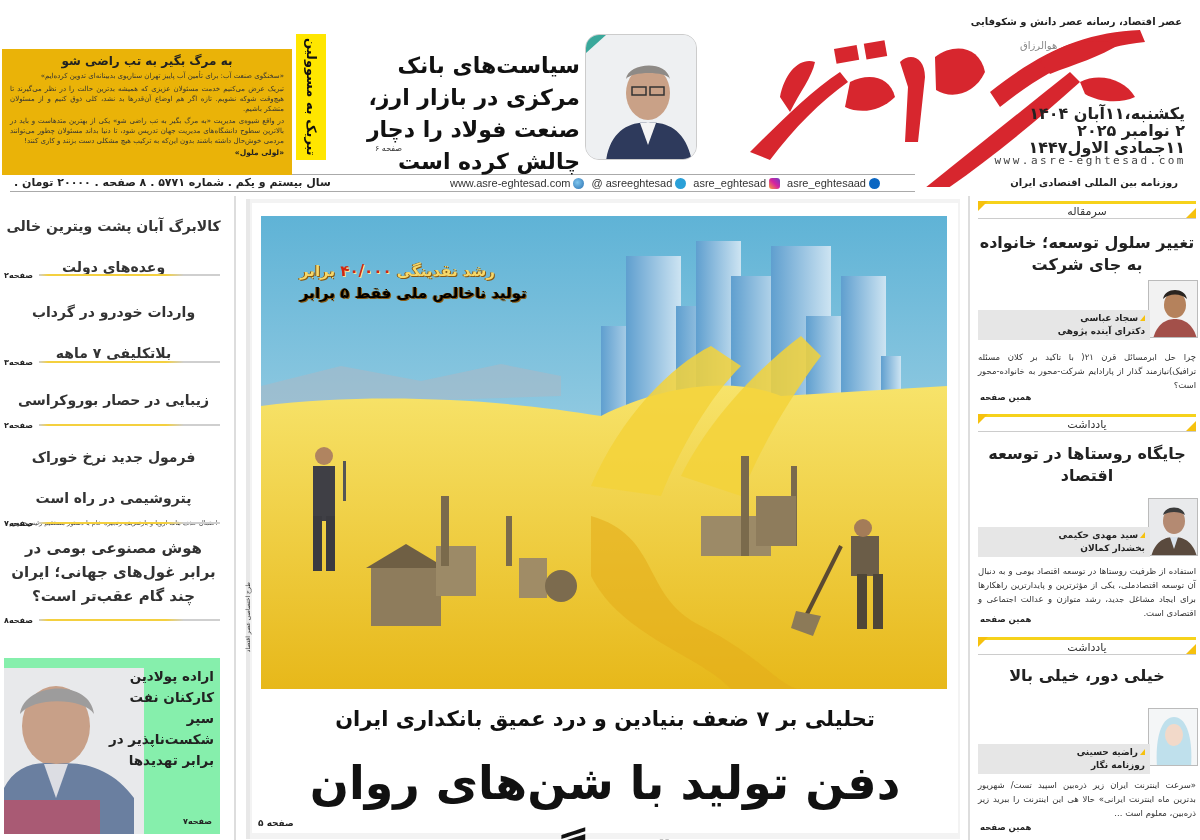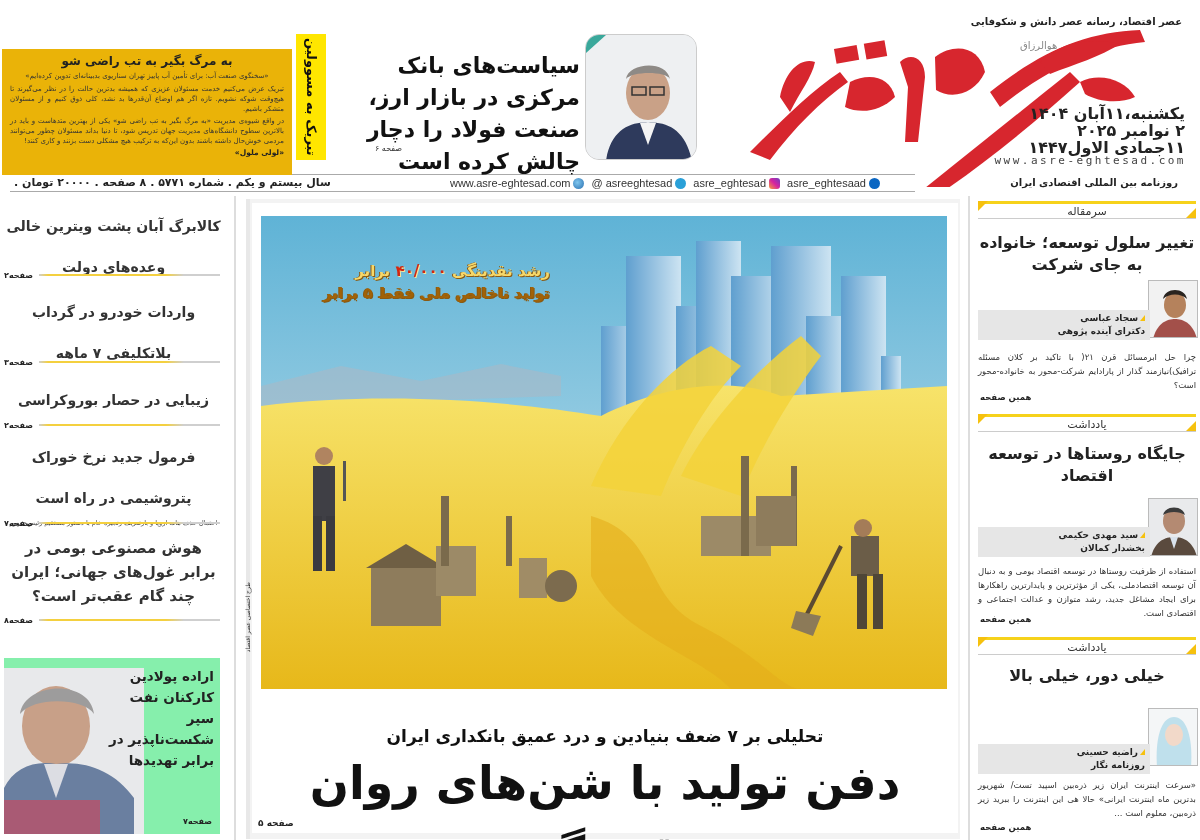--- a/index.html
+++ b/index.html
@@ -23,21 +23,21 @@
   #social-bar .soc-icon { width: 11px; height: 11px; border-radius: 50%; display: inline-block; margin-left: 3px; }
   .ic-linkedin { background: #0a66c2; border-radius: 50% !important; }
   .ic-insta { background: linear-gradient(45deg, #f7a23a, #d6249f, #6a3fc2); border-radius: 3px !important; }
   .ic-telegram { background: #2aa0d8; }
   .ic-web { background: radial-gradient(circle at 40% 40%, #7fc6ee, #2a6fb0); }
   #issue-info { left: 14px; top: 176px; font-size: 11px; font-weight: bold; direction: rtl; color: #222; }
 
   
   #congrats-box { left: 2px; top: 49px; width: 290px; height: 126px; background: #eab308; padding: 4px 8px; direction: rtl; }
   #congrats-title { text-align: center; font-size: 12px; font-weight: bold; margin-top: 1px; }
-  #congrats-sub { text-align: center; font-size: 7px; color: #333; margin-top: 4px; }
+  #congrats-sub { font-size: 7px; color: #333; margin-top: 4px; }
   .congrats-p { font-size: 7px; line-height: 10px; color: #333; margin-top: 4px; text-align: justify; }
   #congrats-sign { font-size: 7.5px; font-weight: bold; margin-top: 2px; }
   #congrats-tag { left: 296px; top: 34px; width: 30px; height: 126px; background: #ffe600; display: flex; align-items: center; justify-content: center; }
   #congrats-tag span { writing-mode: vertical-rl; font-size: 13px; font-weight: bold; color: #111; direction: rtl; }
 
   
   #top-story-photo { left: 585px; top: 34px; width: 112px; height: 126px; border-radius: 14px; overflow: hidden; background: #e9ecef; border: 1px solid #ccc; }
   #top-story-title { left: 360px; top: 50px; width: 220px; text-align: right; direction: rtl; font-size: 22px; font-weight: bold; line-height: 32px; color: #111; }
   #top-story-page { left: 375px; top: 144px; font-size: 8px; direction: rtl; color: #333; }
 
@@ -53,28 +53,28 @@
   #oil-photo { position: absolute; left: 0; top: 10px; width: 140px; height: 166px; }
   #oil-text { position: absolute; right: 6px; top: 8px; width: 110px; direction: rtl; text-align: right; font-size: 13.5px; font-weight: bold; line-height: 21px; color: #222; }
   #oil-page { position: absolute; right: 8px; bottom: 8px; font-size: 8px; font-weight: bold; direction: rtl; }
   #watermark { left: 4px; top: 800px; width: 96px; height: 34px; background: rgba(220, 60, 80, 0.55); }
 
   
   #main-frame { left: 246px; top: 199px; width: 714px; height: 640px; background: #f3f3f3; border-left: 4px solid #e8e8e8; }
   #main-inner { position: absolute; left: 2px; top: 4px; width: 706px; height: 630px; background: #fff; }
   #main-illustration { left: 261px; top: 216px; width: 686px; height: 473px; overflow: hidden; }
   #main-illustration svg { width: 100%; height: 100%; display: block; }
-  #illus-overlay { left: 300px; top: 262px; width: 250px; text-align: right; direction: rtl; }
+  #illus-overlay { left: 300px; top: 262px; width: 250px; text-align: left; direction: rtl; }
   #illus-line1 { font-size: 15px; font-weight: bold; color: #f6d86a; text-shadow: 1px 1px 0 #8a5a12, -1px 0 0 #8a5a12; }
   #illus-line1 .hl { color: #d3260f; text-shadow: 1px 1px 0 #f9e59a; }
-  #illus-line2 { font-size: 15px; font-weight: bold; color: #a16207; text-shadow: 1px 1px 0 #8a5a12, -1px 0 0 #8a5a12; margin-top: 4px; }
+  #illus-line2 { font-size: 15px; font-weight: bold; color: #000000; text-shadow: 1px 1px 0 #8a5a12, -1px 0 0 #8a5a12; margin-top: 4px; }
   #illus-credit { left: 244px; top: 582px; width: 14px; height: 104px; }
   #illus-credit span { display: block; writing-mode: vertical-rl; transform: rotate(180deg); font-size: 6px; color: #333; direction: rtl; white-space: nowrap; }
 
-  #main-kicker { left: 260px; top: 707px; width: 690px; text-align: center; direction: rtl; font-size: 17px; font-weight: bold; color: #111; margin-top: 19px; }
+  #main-kicker { left: 260px; top: 707px; width: 690px; text-align: center; direction: rtl; font-size: 21px; font-weight: bold; color: #111; }
   #main-headline { left: 260px; top: 748px; width: 690px; text-align: center; direction: rtl; font-size: 46px; font-weight: bold; color: #111; letter-spacing: -1px; line-height: 70px; }
   #main-page { left: 258px; top: 818px; font-size: 9px; font-weight: bold; direction: rtl; }
   .sec-header { position: absolute; left: 978px; width: 218px; height: 18px; border-top: 3px solid #f6d21b; border-bottom: 1px solid #ccc; display: flex; align-items: center; justify-content: center; font-size: 11px; color: #333; direction: rtl; background: #fff; }
   .sec-header::before { content: ""; position: absolute; left: 0; top: -3px; border-top: 10px solid #f6c10e; border-right: 10px solid transparent; }
   .sec-header::after { content: ""; position: absolute; right: 0; bottom: 0; border-bottom: 10px solid #f6c10e; border-left: 10px solid transparent; }
   .r-title { position: absolute; left: 978px; width: 218px; text-align: center; direction: rtl; font-size: 16px; font-weight: bold; line-height: 22px; color: #222; }
   .author-band { position: absolute; left: 978px; width: 172px; height: 30px; background: #e6e6e6; direction: rtl; text-align: right; padding-right: 5px; padding-top: 2px; }
   .author-name { font-size: 9px; font-weight: bold; color: #222; line-height: 13px; }
   .author-name::before { content: ""; display: inline-block; width: 0; height: 0; border-bottom: 6px solid #f6c10e; border-left: 5px solid transparent; margin-left: 2px; }
   .author-role { font-size: 9px; font-weight: bold; color: #222; line-height: 13px; }

